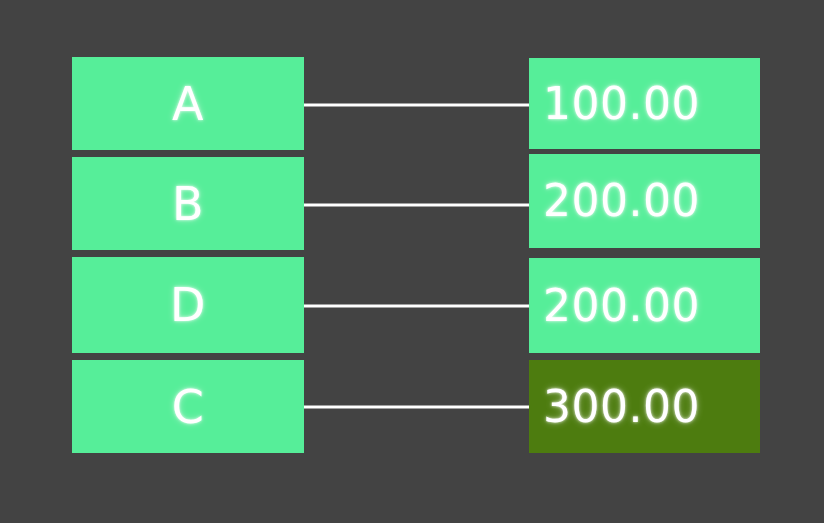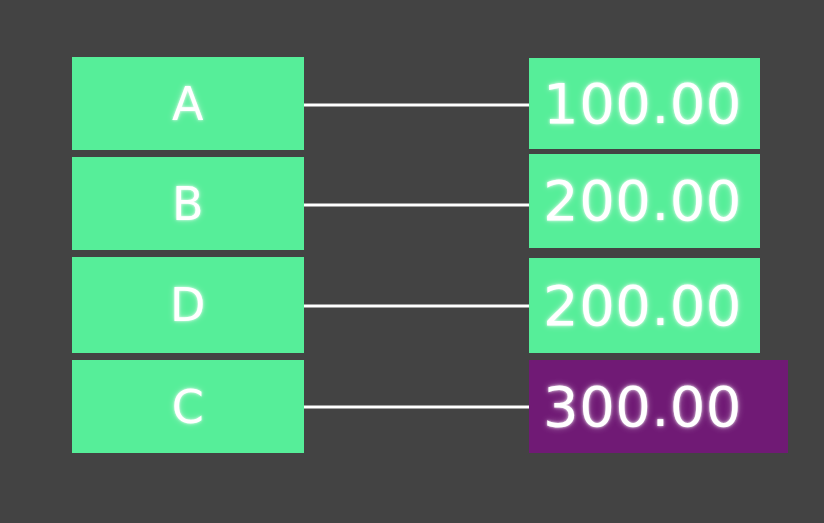--- a/index.html
+++ b/index.html
@@ -37,21 +37,21 @@
   }
   .node-source {
     justify-content: center;
   }
   .node-target {
     justify-content: flex-start;
     padding-left: 14px;
   }
   .node-label {
     color: #ffffff;
-    font-size: 56px;
+    font-size: 44px;
     line-height: 1;
     letter-spacing: 0.5px;
     white-space: nowrap;
     text-shadow:
       0 0 3px rgba(255,255,255,0.85),
       0 0 7px rgba(255,255,255,0.45);
   }
   .node-source .node-label {
     font-size: 46px;
   }
@@ -83,17 +83,17 @@
 
   <div class="node node-target" style="left: 529px; top: 58px; width: 231px; height: 91px; background: rgb(86, 238, 153);">
     <span class="node-label">100.00</span>
   </div>
   <div class="node node-target" style="left: 529px; top: 154px; width: 231px; height: 94px; background: rgb(86, 238, 153);">
     <span class="node-label">200.00</span>
   </div>
   <div class="node node-target" style="left: 529px; top: 258px; width: 231px; height: 95px; background: rgb(86, 238, 153);">
     <span class="node-label">200.00</span>
   </div>
-  <div class="node node-target" style="left: 529px; top: 360px; width: 259px; height: 93px; background: #701a75;">
+  <div class="node node-target" style="left: 529px; top: 360px; width: 231px; height: 93px; background: #4d7c0f;">
     <span class="node-label">300.00</span>
   </div>
 
 </div>
 
 </body></html>

